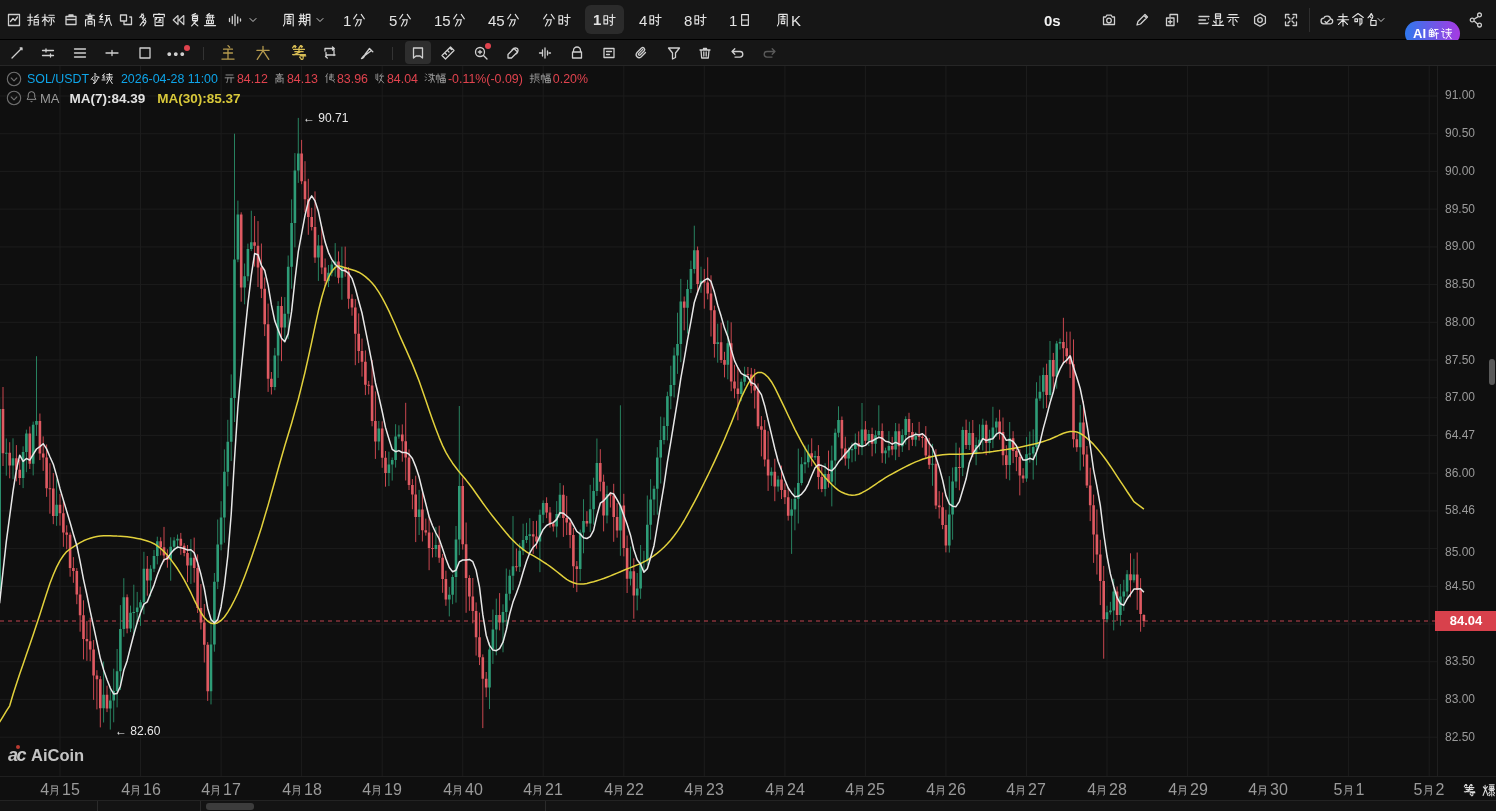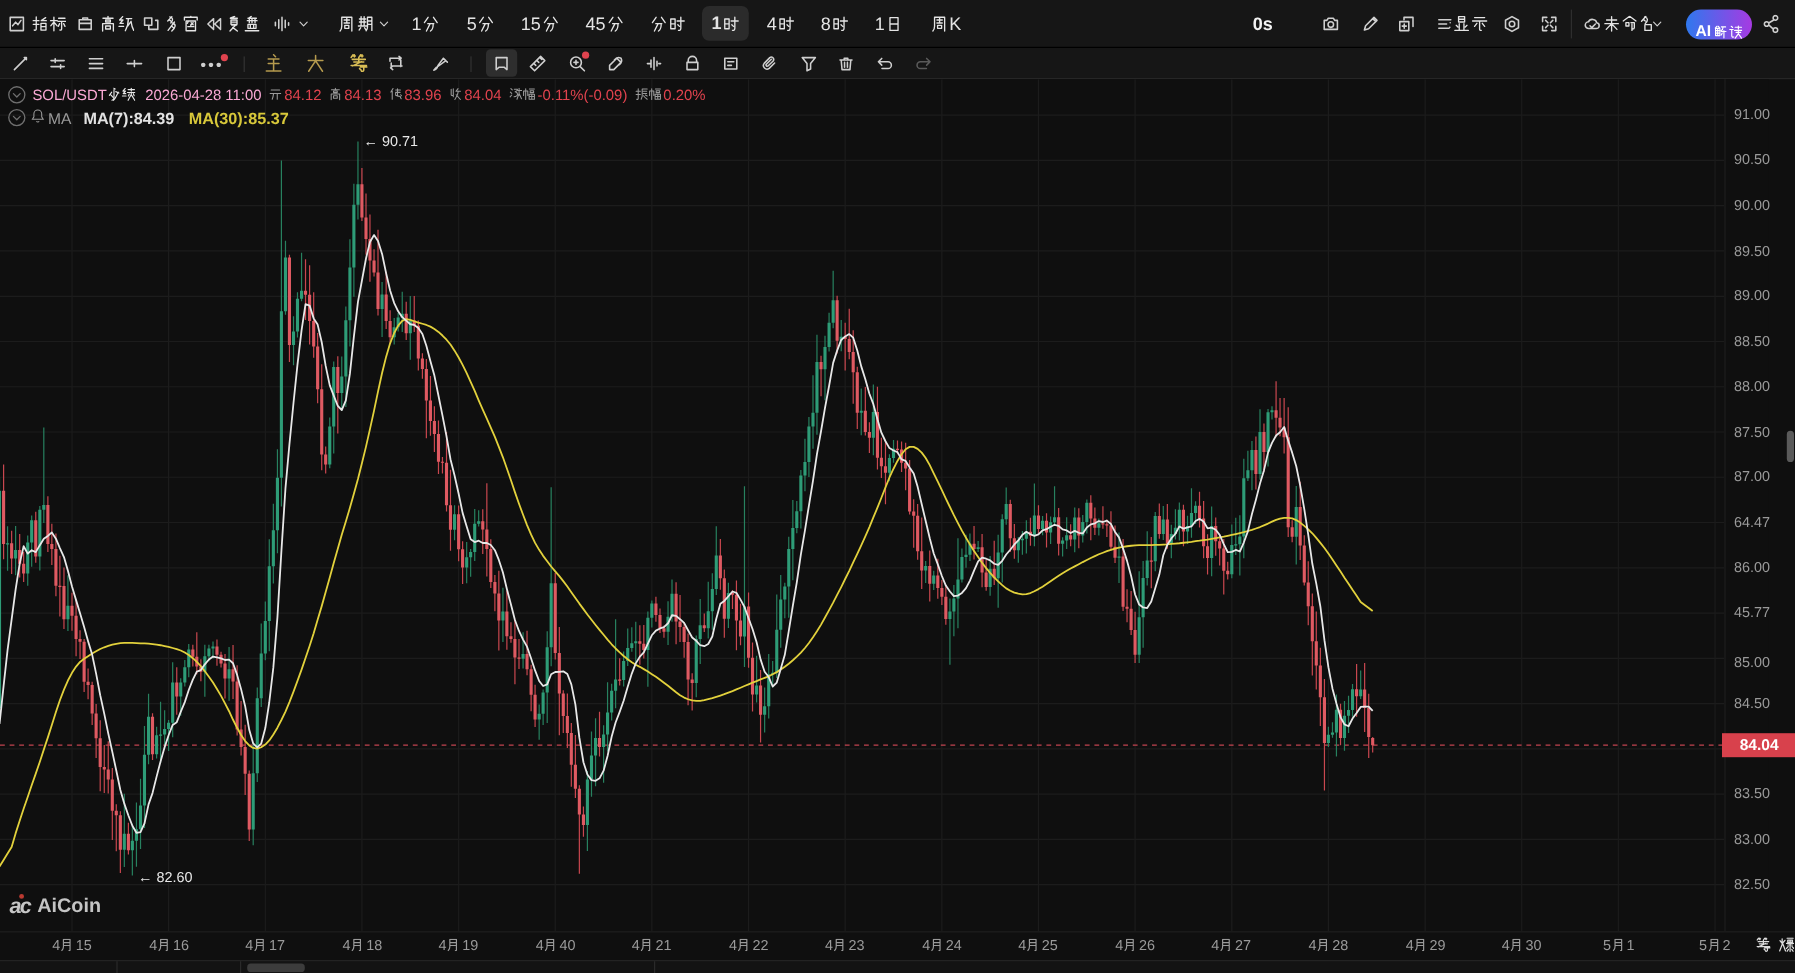--- a/index.html
+++ b/index.html
@@ -1,36 +1,36 @@
 <!DOCTYPE html>
 <html><head><meta charset="utf-8"><style>
 *{margin:0;padding:0;box-sizing:border-box}
 html,body{width:1496px;height:811px;background:#0f0f0f;overflow:hidden;font-family:"Liberation Sans",sans-serif}
 .cg{display:inline-block}
 #bar1{position:absolute;left:0;top:0;width:1496px;height:40px;background:#161616;border-bottom:1px solid #000}
 .t1i{position:absolute;top:0;height:40px;display:flex;align-items:center;gap:1px;color:#e4e4e4}
 .t1i .n{font-size:15px;color:#e4e4e4}
 .t1i.sel{background:#2b2b2b;border-radius:6px;top:5px;height:29px;padding:0 8px;font-weight:700}
-.aipill{position:absolute;left:1405px;top:8px;height:25px;padding:0 8px;border-radius:13px;background:linear-gradient(90deg,#2f78ee,#a63ae2);color:#fff;font-size:13px;font-weight:700;display:flex;align-items:flex-end;gap:1px}
+.aipill{position:absolute;left:1405px;top:21px;height:25px;padding:0 8px;border-radius:13px;background:linear-gradient(90deg,#2f78ee,#a63ae2);color:#fff;font-size:13px;font-weight:700;display:flex;align-items:center;gap:1px}
 #bar2{position:absolute;left:0;top:40px;width:1496px;height:26px;background:#161616;border-bottom:1px solid #262626}
 .t2i{position:absolute;top:0;height:26px;display:flex;align-items:center}
 .t2i.selbox{background:#2e2e2e;border-radius:4px;top:1px;height:23px;padding:0 5px}
 .reddot{position:absolute;width:6px;height:6px;border-radius:3px;background:#e0434e}
 #chartwrap{position:absolute;left:0;top:66px;width:1437px;height:710px;background:#0f0f0f}
 #legend1{position:absolute;left:6px;top:71px;display:flex;align-items:center;font-size:12.4px;z-index:5}
-#legend1 .w{color:#f9a8d4;margin-left:5px}
+#legend1 .w{color:#0ea5e9;margin-left:5px}
 #legend1 .g{color:#9a9a9a;margin-left:6px} #legend1 .g .cg{color:#9a9a9a}
 #legend1 .r{color:#e0434e;margin-left:2px}
 #legend2{position:absolute;left:6px;top:90px;display:flex;align-items:center;font-size:13px;color:#9a9a9a;z-index:5}
 #paxis{position:absolute;left:1437px;top:66px;width:37px;height:710px;border-left:1px solid #1f1f1f;background:#0f0f0f}
 .pl{position:absolute;left:7px;font-size:12px;color:#9a9a9a}
 #pricetag{position:absolute;left:-3px;top:545px;width:62px;height:20px;background:#d8414c;color:#fff;font-size:13px;font-weight:700;text-align:center;line-height:20px}
 #sthumb{position:absolute;left:51px;top:293px;width:6px;height:26px;border-radius:3px;background:#5a5a5a}
 #daxis{position:absolute;left:0;top:776px;width:1496px;height:24px;border-top:1px solid #1f1f1f;background:#0f0f0f}
-.dl{position:absolute;top:4px;width:60px;text-align:center;font-size:12px;color:#9a9a9a}
+.dl{position:absolute;top:4px;width:60px;text-align:center;font-size:16px;color:#9a9a9a}
 #botbar{position:absolute;left:0;top:800px;width:1496px;height:11px;background:#131313;border-top:1px solid #232323}
 #logo{position:absolute;left:8px;top:745px;display:flex;align-items:center;color:#c4c4c4;font-size:16.5px;font-weight:700;z-index:5}
 text{font-family:"Liberation Sans",sans-serif}
 </style></head><body>
 <svg width="0" height="0" style="position:absolute">
 <defs>
 <symbol id="gzhi3" viewBox="0 0 100 100">
         <path d="M30,8 V78 Q30,90 18,86 M12,30 H46 M12,52 H46 M86,12 L60,30 M60,30 H90 M58,46 H88 V86 H58 Z M58,66 H88" fill="none" stroke="currentColor" stroke-width="8" stroke-linecap="round" stroke-linejoin="round"></path>
       </symbol>
 <symbol id="gbiao1" viewBox="0 0 100 100">
@@ -533,21 +533,21 @@
     <div class="pl" style="top:60px">90.50</div>
     <div class="pl" style="top:98px">90.00</div>
     <div class="pl" style="top:136px">89.50</div>
     <div class="pl" style="top:173px">89.00</div>
     <div class="pl" style="top:211px">88.50</div>
     <div class="pl" style="top:249px">88.00</div>
     <div class="pl" style="top:287px">87.50</div>
     <div class="pl" style="top:324px">87.00</div>
     <div class="pl" style="top:362px">64.47</div>
     <div class="pl" style="top:400px">86.00</div>
-    <div class="pl" style="top:437px">45.77</div>
+    <div class="pl" style="top:437px">58.46</div>
     <div class="pl" style="top:479px">85.00</div>
     <div class="pl" style="top:513px">84.50</div>
     <div class="pl" style="top:551px">84.00</div>
     <div class="pl" style="top:588px">83.50</div>
     <div class="pl" style="top:626px">83.00</div>
     <div class="pl" style="top:664px">82.50</div>
     <div id="pricetag">84.04</div>
     <div id="sthumb"></div>
   </div>
 <div id="daxis">

